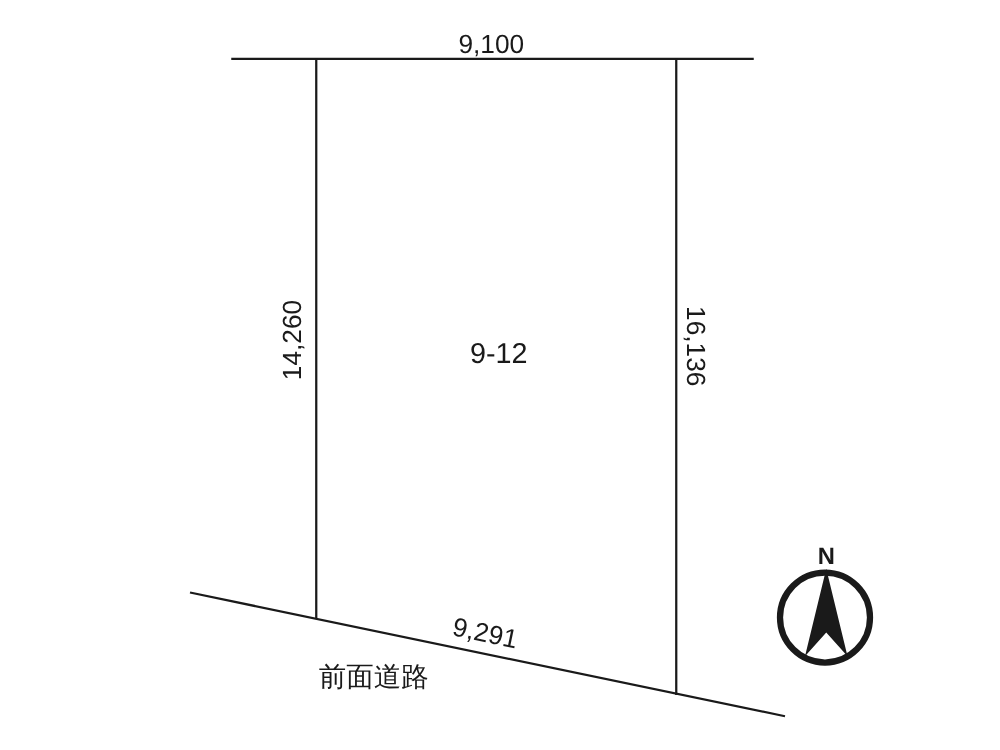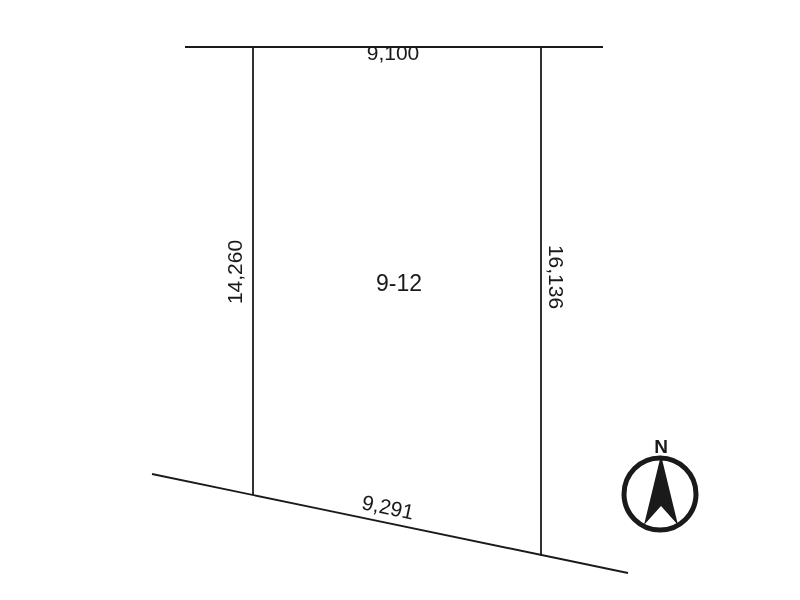--- a/index.html
+++ b/index.html
@@ -24,21 +24,21 @@
     height: 600px;
   }
   .label {
     position: absolute;
     white-space: nowrap;
     transform: translate(-50%, -50%);
     font-size: 21px;
     color: #1a1a1a;
     line-height: 1;
   }
-  .dim-top    { left: 393px; top: 52px; }
+  .dim-top    { left: 393px; top: 36px; }
   .dim-left   { left: 234px; top: 272px; transform: translate(-50%, -50%) rotate(-90deg); }
   .dim-right  { left: 556px; top: 277px; transform: translate(-50%, -50%) rotate(90deg); }
   .dim-bottom { left: 388px; top: 507px; transform: translate(-50%, -50%) rotate(11.8deg); }
   .lot-number { left: 399px; top: 283px; font-size: 23px; }
   .road-name  { left: 299px; top: 542px; font-size: 22px; }
   .north-n    { left: 661px; top: 446px; font-size: 19px; font-weight: bold; }
 </style>
 </head>
 <body>
 
@@ -58,16 +58,17 @@
   <div class="label dim-top">9,100</div>
 
   <div class="label dim-left">14,260</div>
 
   <div class="label dim-right">16,136</div>
 
   <div class="label dim-bottom">9,291</div>
 
   <div class="label lot-number">9-12</div>
 
+  <div class="label road-name">前面道路</div>
 
   <div class="label north-n">N</div>
 
 </div>
 
 </body></html>

